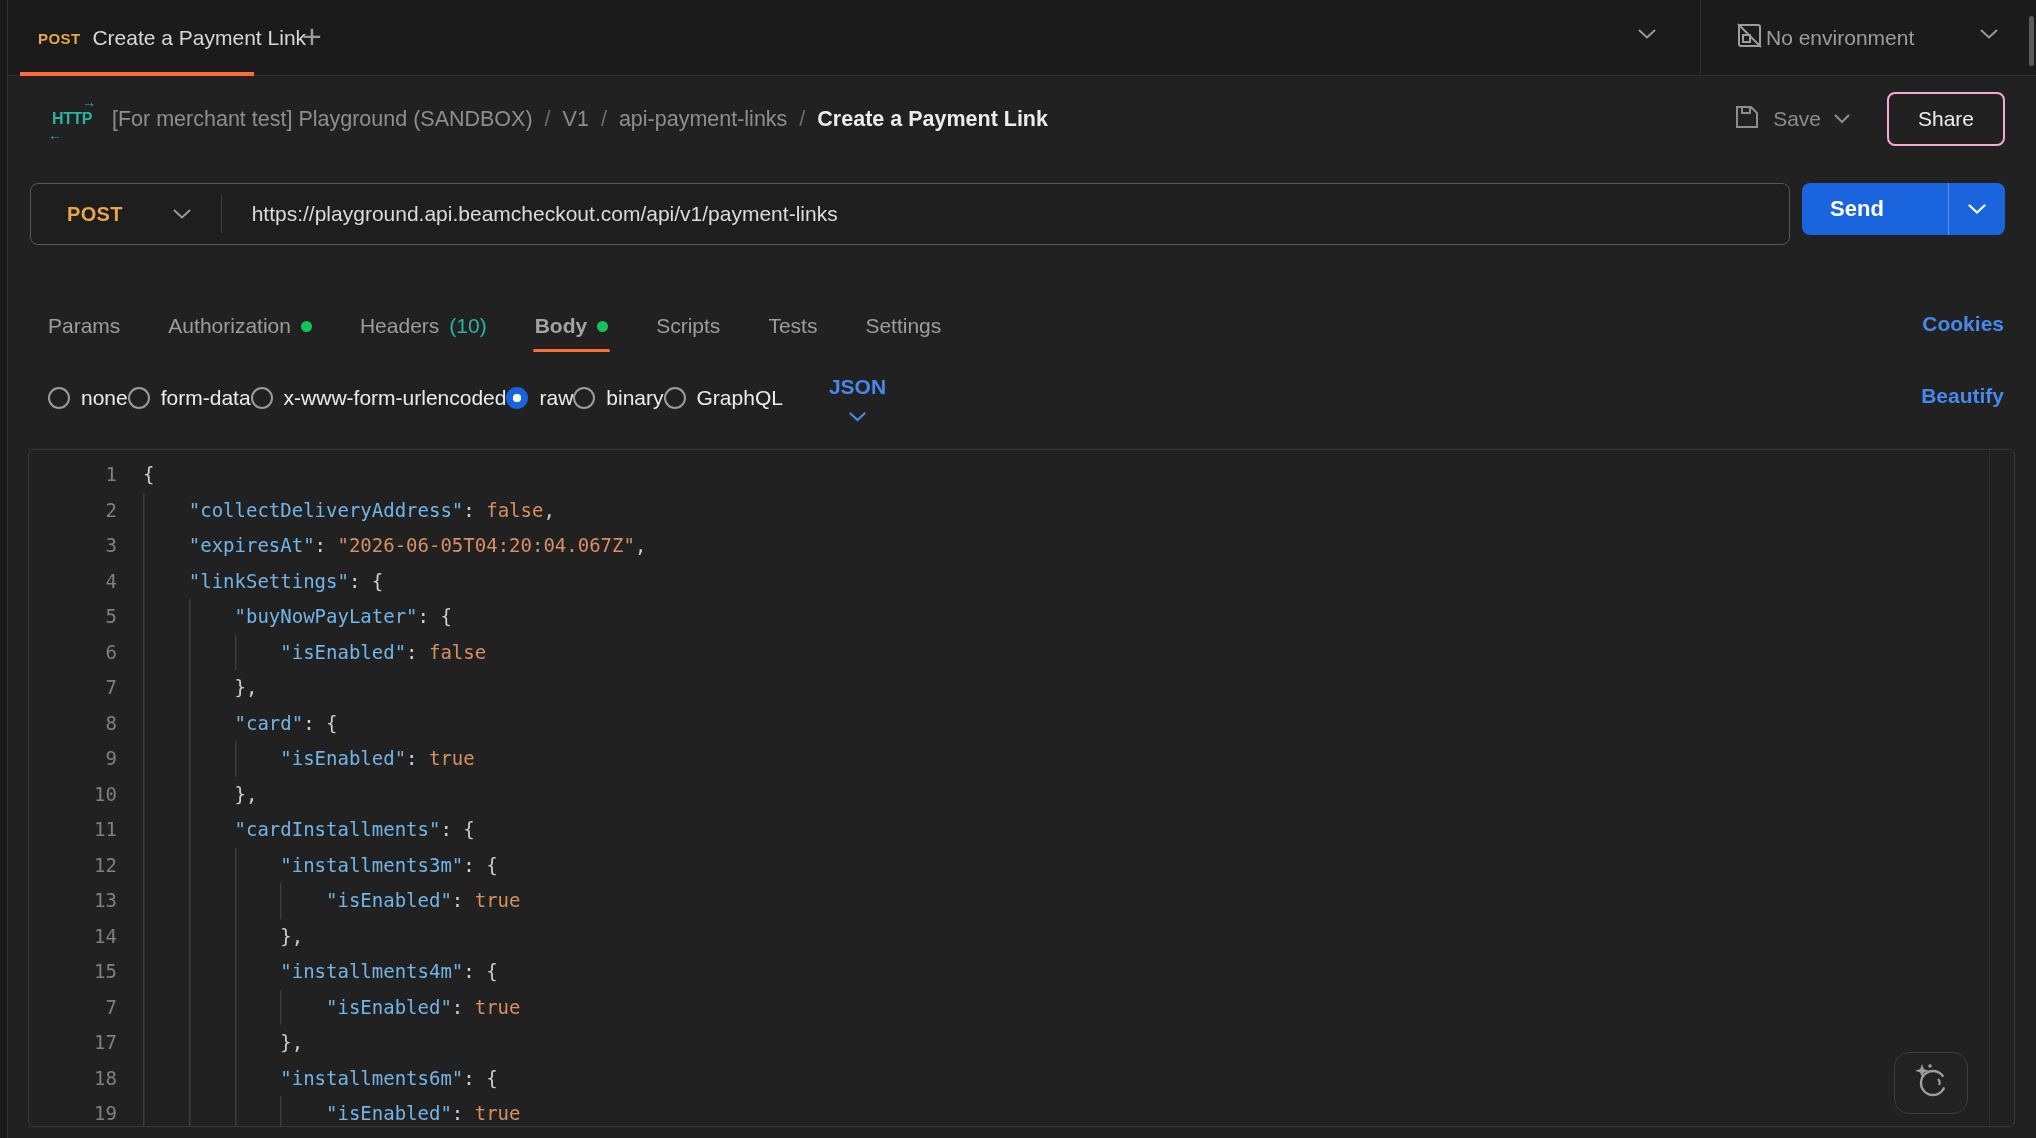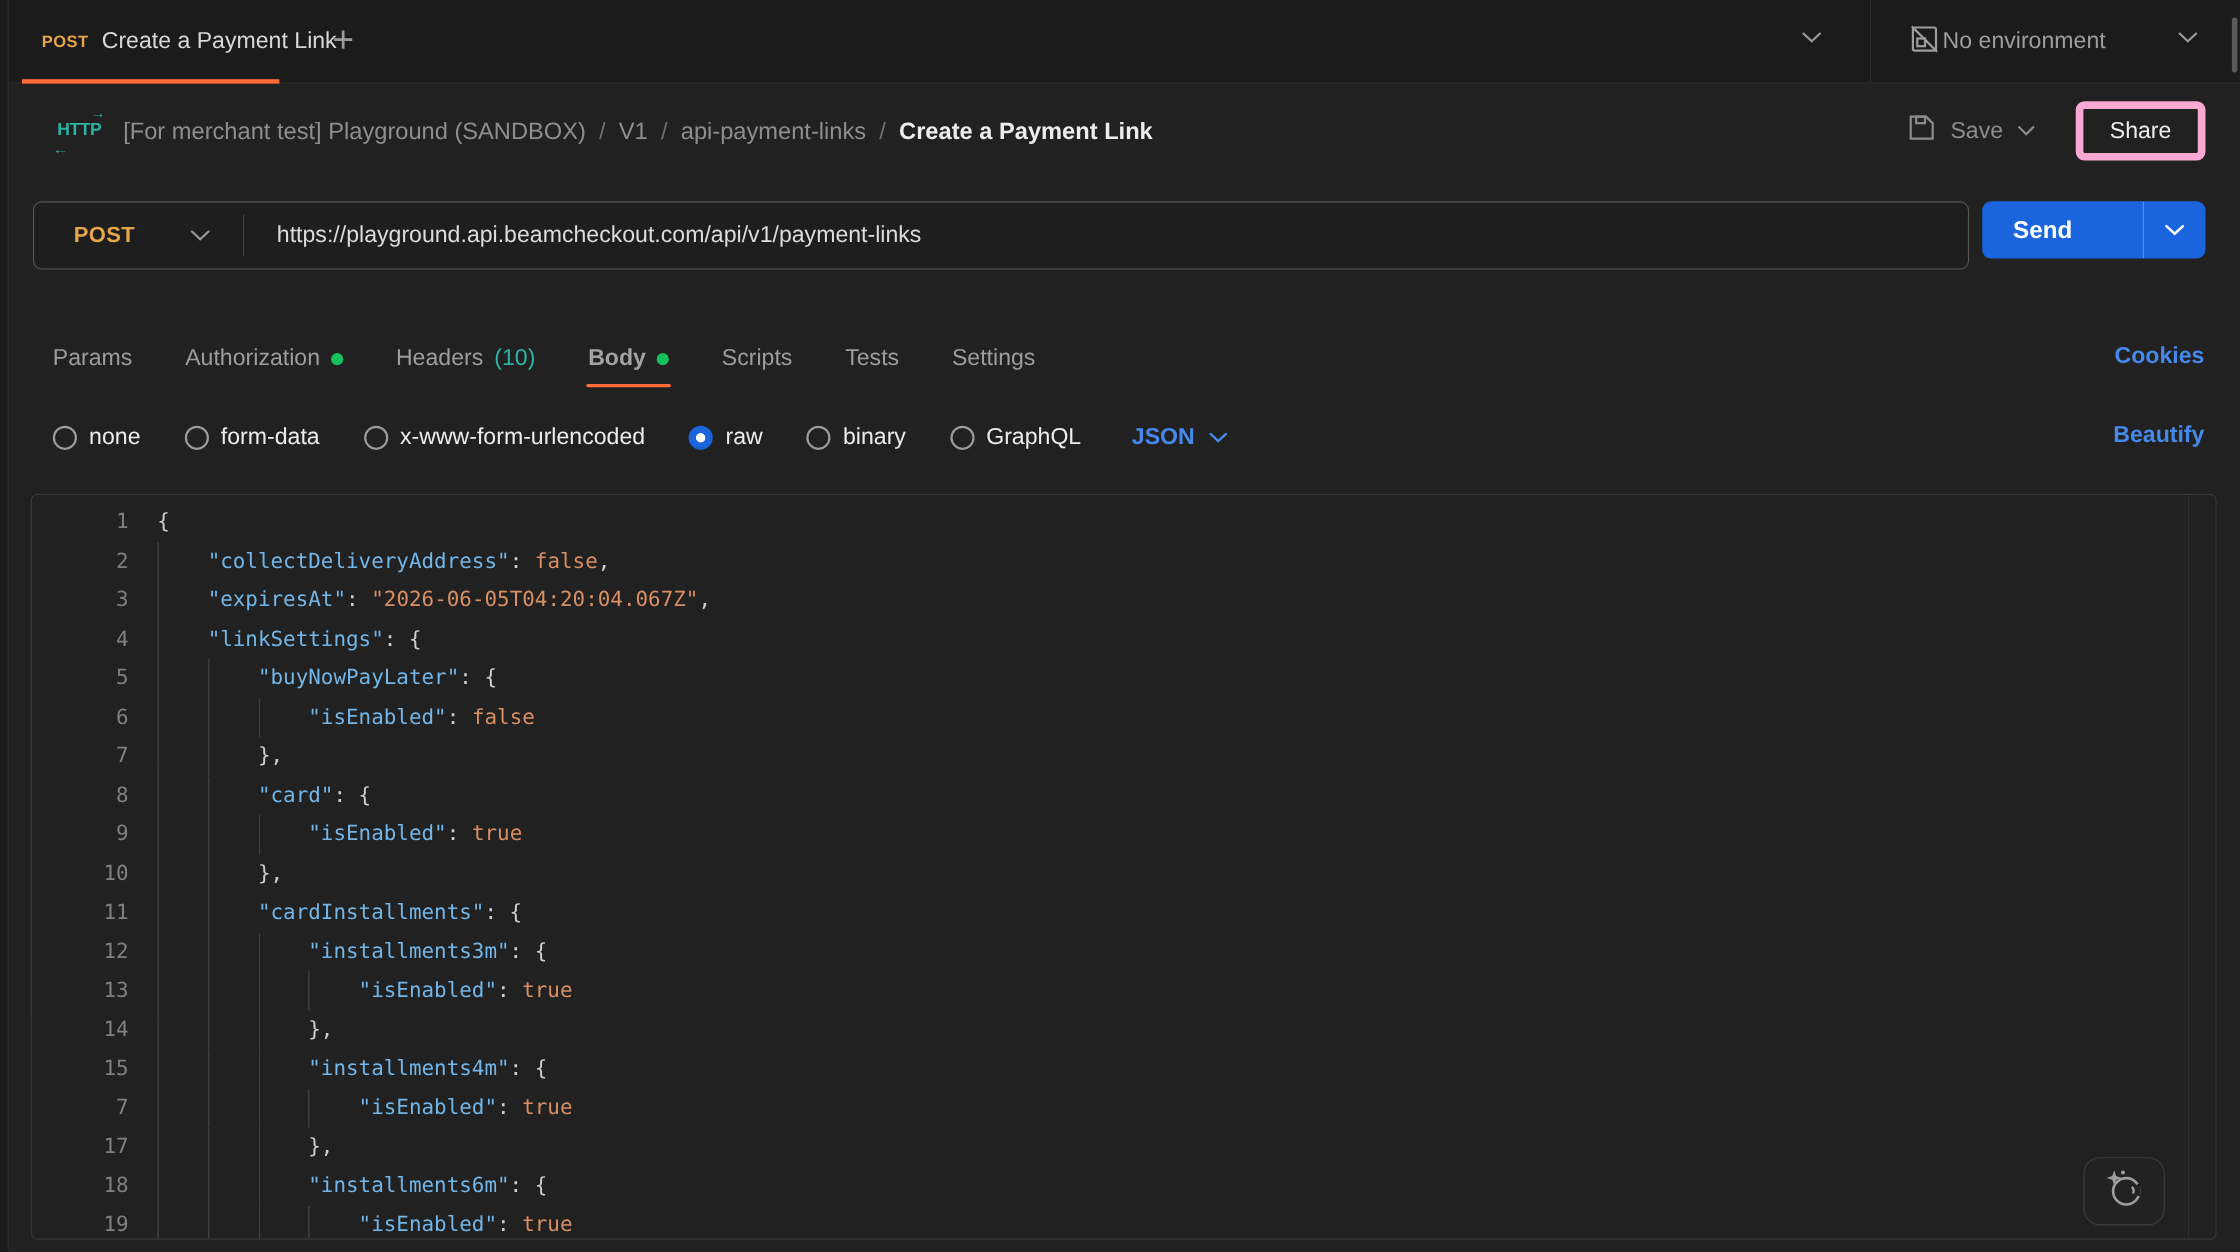--- a/index.html
+++ b/index.html
@@ -43,21 +43,21 @@
   .http-icon .arr-top { position:absolute; top:-4px; right:2px; font-size:14px; line-height:14px; }
   .http-icon .arr-bot { position:absolute; bottom:-3px; left:2px; font-size:14px; line-height:14px; }
   .crumbs { position:absolute; left:112px; top:0; height:84px; display:flex;
     align-items:center; gap:12px; font-size:21.5px; color:#8e8e8e; }
   .crumbs .part { color:#8e8e8e; }
   .crumbs .sep { color:#6f6f6f; }
   .crumbs .current { color:#ededed; font-weight:700; }
   .save-group { position:absolute; right:186px; top:0; height:84px;
     display:flex; align-items:center; gap:13px; color:#8d8d8d; font-size:21px; }
   .share-btn { position:absolute; right:31px; top:15px; width:118px; height:54px;
-    border:7px solid #f9a8d4; border-radius:8px; display:flex; align-items:center;
+    border:2px solid #f9a8d4; border-radius:8px; display:flex; align-items:center;
     justify-content:center; color:#ededed; font-size:21px; }
 
   
   .url-bar { position:absolute; left:30px; top:183px; width:1760px; height:62px;
     border:1px solid #575757; border-radius:8px; background:#1e1e1e;
     display:flex; align-items:center; }
   .method-select { display:flex; align-items:center; gap:50px; padding:0 30px 0 36px; }
   .method-select .m { color:var(--method-post,#e8a64a); font-size:20px; font-weight:700; letter-spacing:.3px; }
   .url-divider { width:1px; height:38px; background:#434343; }
   .url-text { padding-left:30px; color:#dcdcdc; font-size:21px; }
@@ -82,21 +82,21 @@
     font-size:21px; font-weight:700; }
 
   
   .body-opts { position:absolute; left:48px; top:372px; height:52px;
     display:flex; align-items:center; gap:40px; }
   .bopt { display:flex; align-items:center; gap:11px; font-size:21px; color:#ececec; }
   .radio { width:22px; height:22px; border-radius:50%; border:2px solid #9c9c9c; }
   .bopt.sel .radio { border-color:var(--primary,#1a64dd);
     background:radial-gradient(circle, #fff 0 4px, var(--primary,#1a64dd) 4.5px); }
   .json-select { display:flex; align-items:center; gap:13px; margin-left:6px;
-    color:var(--link,#4689ec); font-size:21px; font-weight:700; }
+    color:var(--link,#4689ec); font-size:21px; font-weight:700;flex-direction:column; }
   .beautify-link { position:absolute; right:32px; top:384px; color:var(--link,#4689ec);
     font-size:21px; font-weight:700; }
 
   
   .editor { position:absolute; left:28px; top:449px; width:1987px; height:678px;
     border:1px solid #3a3a3a; border-radius:6px; overflow:hidden;
     font-family:"DejaVu Sans Mono", monospace; font-size:19px; background:#212121; }
   .editor-inner { padding-top:7px; }
   .cline { display:flex; height:35.5px; line-height:35.5px; }
   .ln { width:88px; text-align:right; color:#808080; flex:none; }
@@ -227,21 +227,21 @@
     <div class="rtab">
       <span class="lbl">Tests</span>
     </div>
     <div class="rtab">
       <span class="lbl">Settings</span>
     </div>
   </nav>
 <div class="cookies-link">Cookies</div>
 
 <div class="body-opts">
-  <span id="radio-slot" style="display:flex;align-items:center;gap:40px">
+  <span id="radio-slot" style="display:flex;align-items:center;">
       <div class="bopt">
         <span class="radio"></span>
         <span>none</span>
       </div>
       <div class="bopt">
         <span class="radio"></span>
         <span>form-data</span>
       </div>
       <div class="bopt">
         <span class="radio"></span>

